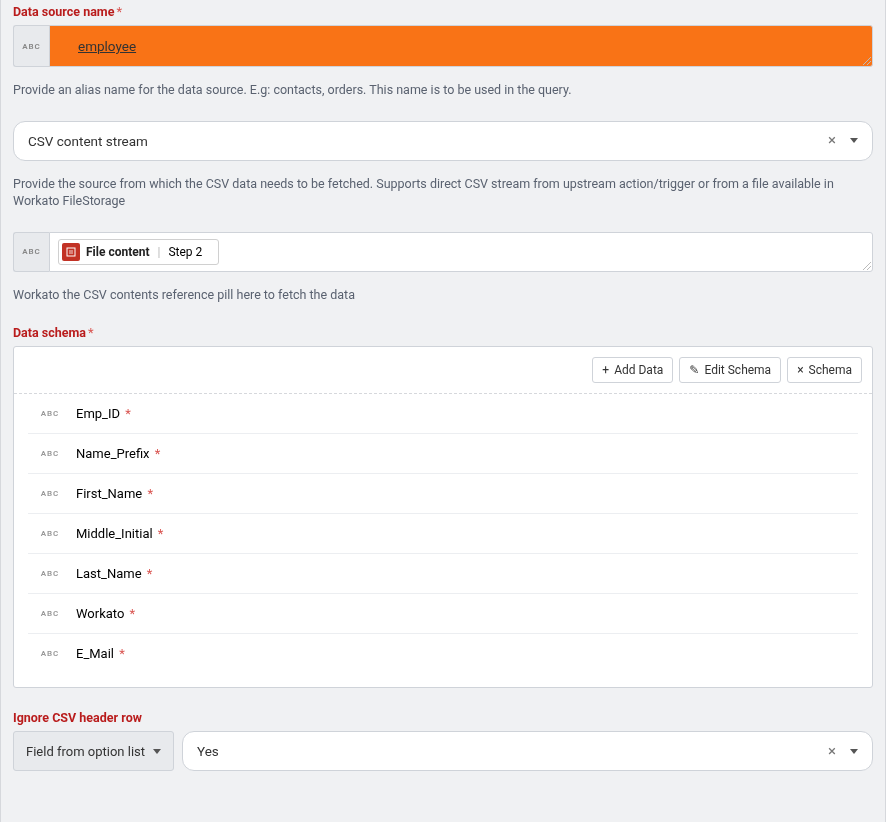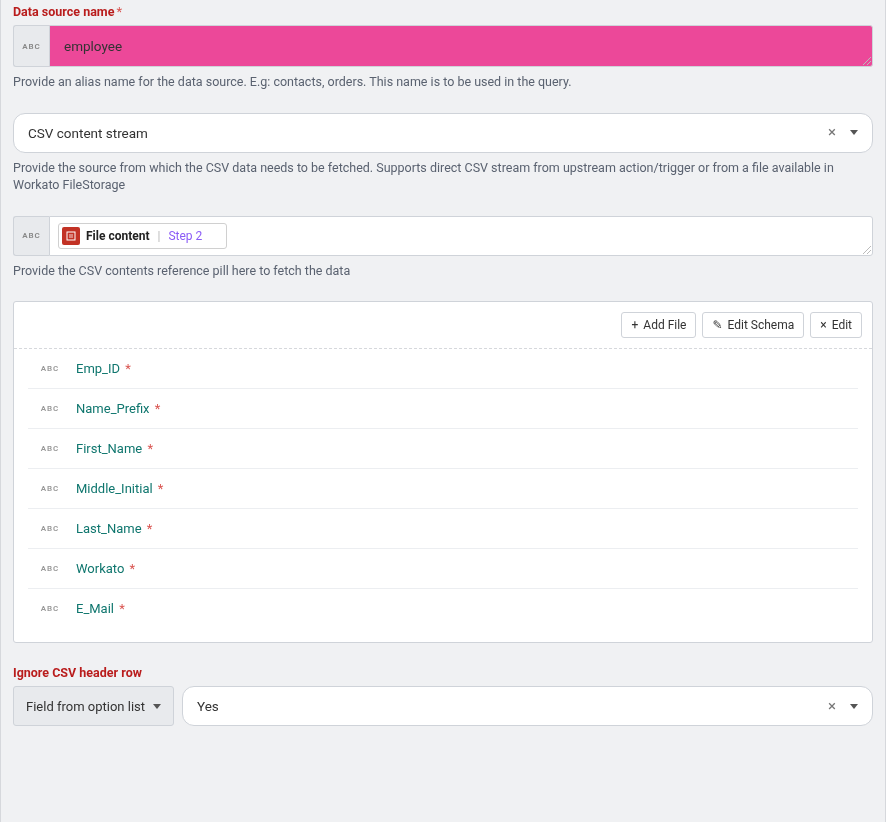--- a/index.html
+++ b/index.html
@@ -1,45 +1,45 @@
 <!DOCTYPE html>
 <html><head>
 <meta charset="utf-8">
 <style>
 * { box-sizing: border-box; margin: 0; padding: 0; }
 body { font-family: -apple-system, BlinkMacSystemFont, "Segoe UI", Roboto, sans-serif; font-size: 13px; color: #333; background: #f0f1f3; }
 .container { width: 886px; min-height: 822px; background: #f0f1f3; padding: 0 12px 20px 12px; border-left: 1px solid #d6d8dc; border-right: 1px solid #d6d8dc; }
 .field-group { margin-bottom: 18px; padding-top: 4px; }
 .field-label { font-size: 12.5px; font-weight: 700; color: #b91c1c; margin-bottom: 6px; display: inline-block; }
 .req { color: #d9534f; margin-left: 2px; }
-.help-text { font-size: 12.5px; color: #5a6270; margin-top: 6px; line-height: 1.4; }
+.help-text { font-size: 12.5px; color: #5a6270; margin-top: 14px; line-height: 1.4; }
 .input-row { display: flex; }
 .abc-prefix { width: 36px; border: 1px solid #cfd3d9; border-right: none; background: #e8eaed; display: flex; align-items: center; justify-content: center; font-size: 8px; letter-spacing: 1px; color: #888; font-weight: 600; border-radius: 3px 0 0 3px; }
-.text-input { flex: 1; border: 1px solid #cfd3d9; background: #ec4899; padding: 12px 14px; font-size: 13.5px; color: #333; border-radius: 0 3px 3px 0; resize: none; font-family: inherit; position: relative; }
+.text-input { flex: 1; border: 1px solid #cfd3d9; background: #f97316; padding: 12px 28px; font-size: 13.5px; color: #333; border-radius: 0 3px 3px 0; resize: none; font-family: inherit; position: relative; text-decoration: underline; }
 .text-input::after { content: ''; }
 .dropdown { display: flex; align-items: center; border: 1px solid #cfd3d9; background: #fff; padding: 11px 14px; border-radius: 12px; justify-content: space-between; cursor: pointer; }
 .dropdown-value { font-size: 13.5px; color: #333; }
 .dropdown-icons { display: flex; gap: 14px; align-items: center; }
 .icon-close { font-size: 15px; color: #777; cursor: pointer; line-height: 1; }
 .icon-caret { width: 0; height: 0; border-left: 4px solid transparent; border-right: 4px solid transparent; border-top: 5px solid #555; cursor: pointer; }
 .pill-input { flex: 1; border: 1px solid #cfd3d9; background: #fff; padding: 6px 8px; border-radius: 0 3px 3px 0; display: flex; align-items: center; min-height: 40px; }
-.pill { display: inline-flex; align-items: center; border: 1px solid #d0d0d0; background: #fff; border-radius: 3px; padding: 3px 24px 3px 3px; gap: 6px; font-size: 12px; }
+.pill { display: inline-flex; align-items: center; border: 1px solid #d0d0d0; background: #fff; border-radius: 3px; padding: 3px 16px 3px 3px; gap: 6px; font-size: 12px; }
 .pill-icon { width: 18px; height: 18px; background: #c23225; border-radius: 2px; display: flex; align-items: center; justify-content: center; }
 .pill-icon svg { width: 10px; height: 10px; }
 .pill-main { font-weight: 700; color: #222; font-size: 12px; }
 .pill-sep { color: #bbb; margin: 0 2px; }
-.pill-step { color: #8b5cf6; font-size: 12px; }
+.pill-step { color: #000000; font-size: 12px; }
 .schema-box { border: 1px solid #cfd3d9; background: #fff; border-radius: 3px; }
 .schema-toolbar { display: flex; justify-content: flex-end; padding: 10px 10px; gap: 6px; border-bottom: 1px dashed #d6d8dc; }
 .schema-btn { display: inline-flex; align-items: center; gap: 5px; border: 1px solid #cfd3d9; background: #fff; padding: 5px 9px; border-radius: 3px; font-size: 12px; color: #333; cursor: pointer; font-family: inherit; }
 .schema-body { padding: 0 14px 14px 14px; }
 .schema-row { display: flex; align-items: center; padding: 12px 10px; border-bottom: 1px solid #eceef1; gap: 14px; }
 .schema-row:last-child { border-bottom: none; }
 .schema-abc { font-size: 8px; letter-spacing: 1px; color: #999; font-weight: 600; width: 24px; text-align: center; }
-.schema-name { font-size: 13px; color: #0f766e; }
+.schema-name { font-size: 13px; color: #000000; }
 .two-col { display: flex; gap: 8px; }
 .option-list-btn { display: flex; align-items: center; justify-content: space-between; border: 1px solid #cfd3d9; background: #e8eaed; padding: 11px 12px; border-radius: 3px; min-width: 160px; cursor: pointer; font-size: 13px; color: #333; }
 .option-list-btn .icon-caret { margin-left: 8px; }
 .flex-one { flex: 1; }
 .frame { position: relative; width: 886px; }
 .grip-svg { position: absolute; right: 2px; bottom: 2px; pointer-events: none; }
 .rel { position: relative; }
 </style>
 </head>
 <body>
@@ -86,37 +86,40 @@
           </span>
           <span class="pill-main">File content</span>
           <span class="pill-sep">|</span>
           <span class="pill-step">Step 2</span>
         </div>
       </div>
       <svg class="grip-svg" width="8" height="8">
             <path d="M0 8 L8 0 M4 8 L8 4" stroke="#bbb" stroke-width="1" fill="none"></path>
           </svg>
     </div>
-    <div class="help-text">Provide the CSV contents reference pill here to fetch the data</div>
+    <div class="help-text">Workato the CSV contents reference pill here to fetch the data</div>
   </div>
 
   <div class="field-group">
+    <div>
+      <span class="field-label">Data schema</span><span class="req">*</span>
+    </div>
     <div class="schema-box">
       <div class="schema-toolbar">
         <button class="schema-btn">
               <span>+</span>
-              <span>Add File</span>
+              <span>Add Data</span>
             </button>
         <button class="schema-btn">
               <span>✎</span>
               <span>Edit Schema</span>
             </button>
         <button class="schema-btn">
               <span>×</span>
-              <span>Edit</span>
+              <span>Schema</span>
             </button>
       </div>
       <div class="schema-body">
         <div class="schema-row">
           <span class="schema-abc">ABC</span>
           <span><span class="schema-name">Emp_ID</span><span class="req"> *</span></span>
         </div>
         <div class="schema-row">
           <span class="schema-abc">ABC</span>
           <span><span class="schema-name">Name_Prefix</span><span class="req"> *</span></span>

